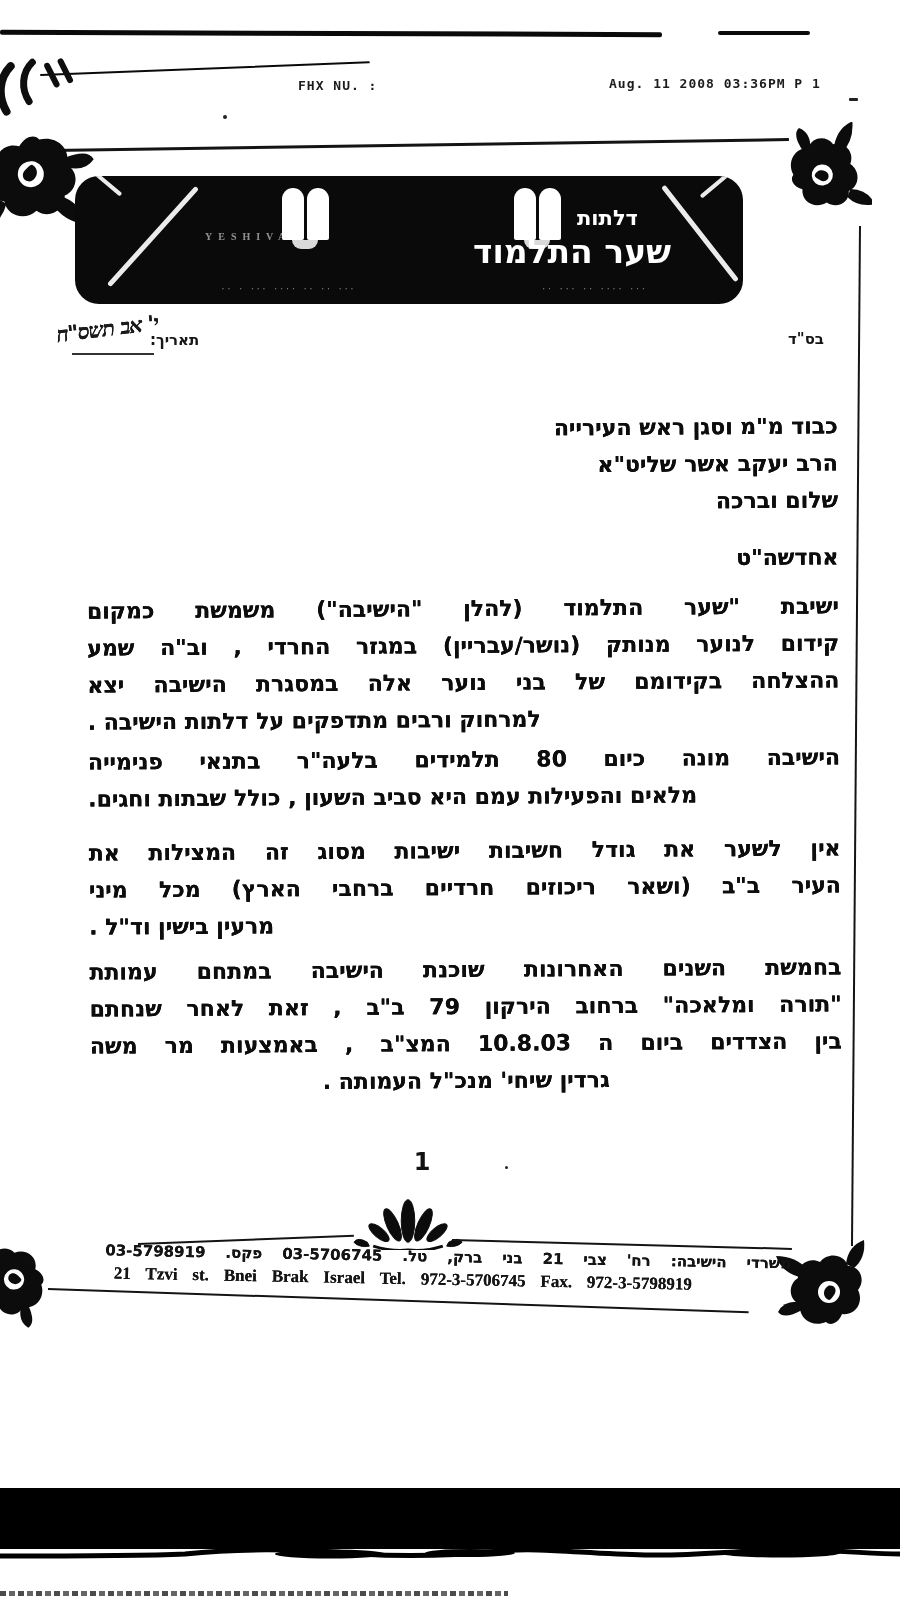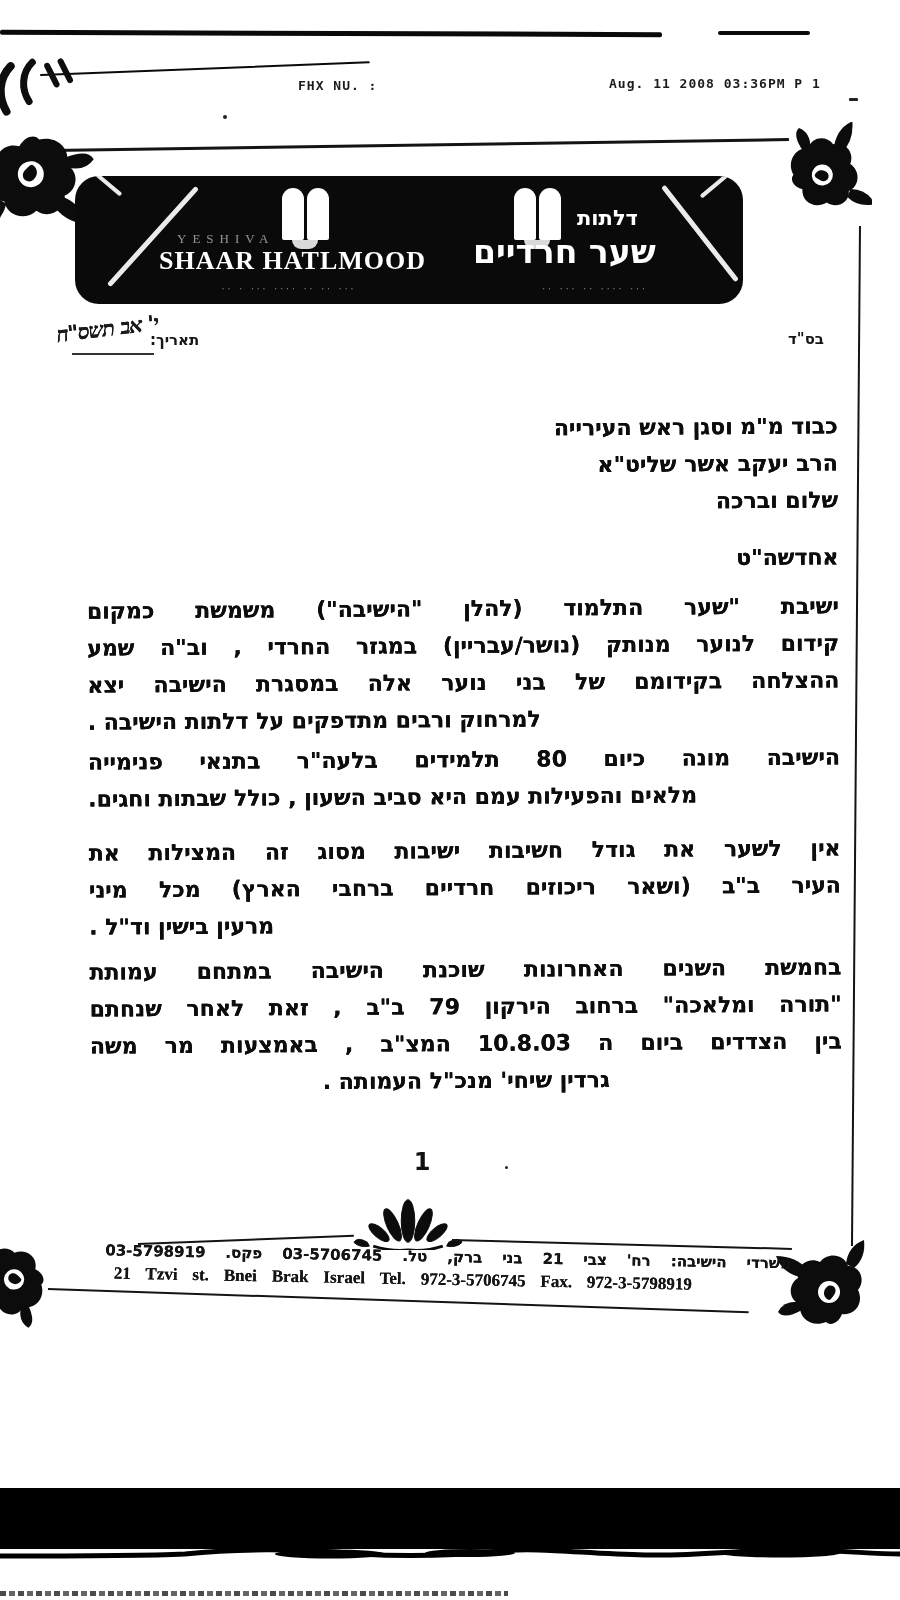--- a/index.html
+++ b/index.html
@@ -14,22 +14,22 @@
   
   .faxtext{position:absolute;font-family:"DejaVu Sans Mono",monospace;font-size:13px;
            font-weight:bold;color:#1c1c1c;letter-spacing:1px;white-space:nowrap;}
 
   
   .frameline{position:absolute;background:#141414;}
 
   
   .banner{position:absolute;left:75px;top:176px;width:668px;height:128px;background:#0a0a0a;
           border-radius:24px;overflow:hidden;}
-  .banner .en-small{position:absolute;left:102px;top:55px;color:rgba(255,255,255,.55);
-          font-family:"Liberation Serif",serif;font-size:13px;letter-spacing:6px;}
+  .banner .en-small{position:absolute;left:130px;top:55px;color:rgba(255,255,255,.55);
+          font-family:"Liberation Serif",serif;font-size:10px;letter-spacing:6px;font-weight:bold;}
   .banner .en-name{position:absolute;left:84px;top:70px;color:#fff;font-family:"Liberation Serif",serif;
           font-size:26px;font-weight:bold;letter-spacing:1px;white-space:nowrap;}
   .banner .he-small{position:absolute;left:502px;top:30px;color:#fff;font-size:21px;font-weight:bold;direction:rtl;}
   .banner .he-name{position:absolute;left:398px;top:56px;color:#fff;font-size:33px;font-weight:bold;
           direction:rtl;white-space:nowrap;}
   .banner .subtext{position:absolute;top:108px;color:rgba(255,255,255,.5);font-size:9px;
           letter-spacing:3px;text-align:center;white-space:nowrap;}
   .tablets{position:absolute;width:50px;height:62px;}
   .tablets .t{position:absolute;top:0;width:22px;height:52px;background:#fff;
           border-radius:11px 11px 2px 2px;}
@@ -143,25 +143,24 @@
         <div class="t t2"></div>
         <div class="fan"></div>
     </div>
     <div class="tablets" style="left:437px;top:12px;">
       <div class="t t1"></div>
         <div class="t t2"></div>
         <div class="fan"></div>
     </div>
 
     <div class="en-small">YESHIVA</div>
-    <div class="en-name">SHAAR HATLMOOD</div>
     <div class="subtext" style="left:96px;width:236px;">·· · ··· ···· ·· ·· ···</div>
 
     <div class="he-small">דלתות</div>
-    <div class="he-name">שער חרדיים</div>
+    <div class="he-name">שער התלמוד</div>
     <div class="subtext" style="left:420px;width:200px;">·· ··· ·· ···· ···</div>
   </div>
 
   <div class="smallhe" style="left:788px;top:330px;">בס"ד</div>
   <div class="smallhe" style="left:150px;top:331px;text-align:center;">תאריך:</div>
   <div class="frameline" style="left:72px;top:353px;width:82px;height:1.5px;background:#333;"></div>
   <div class="handwrite" style="left:56px;top:316px;">י' אב תשס"ח</div>
 
   <div class="lt">
     <div class="block" style="top:10px;">

